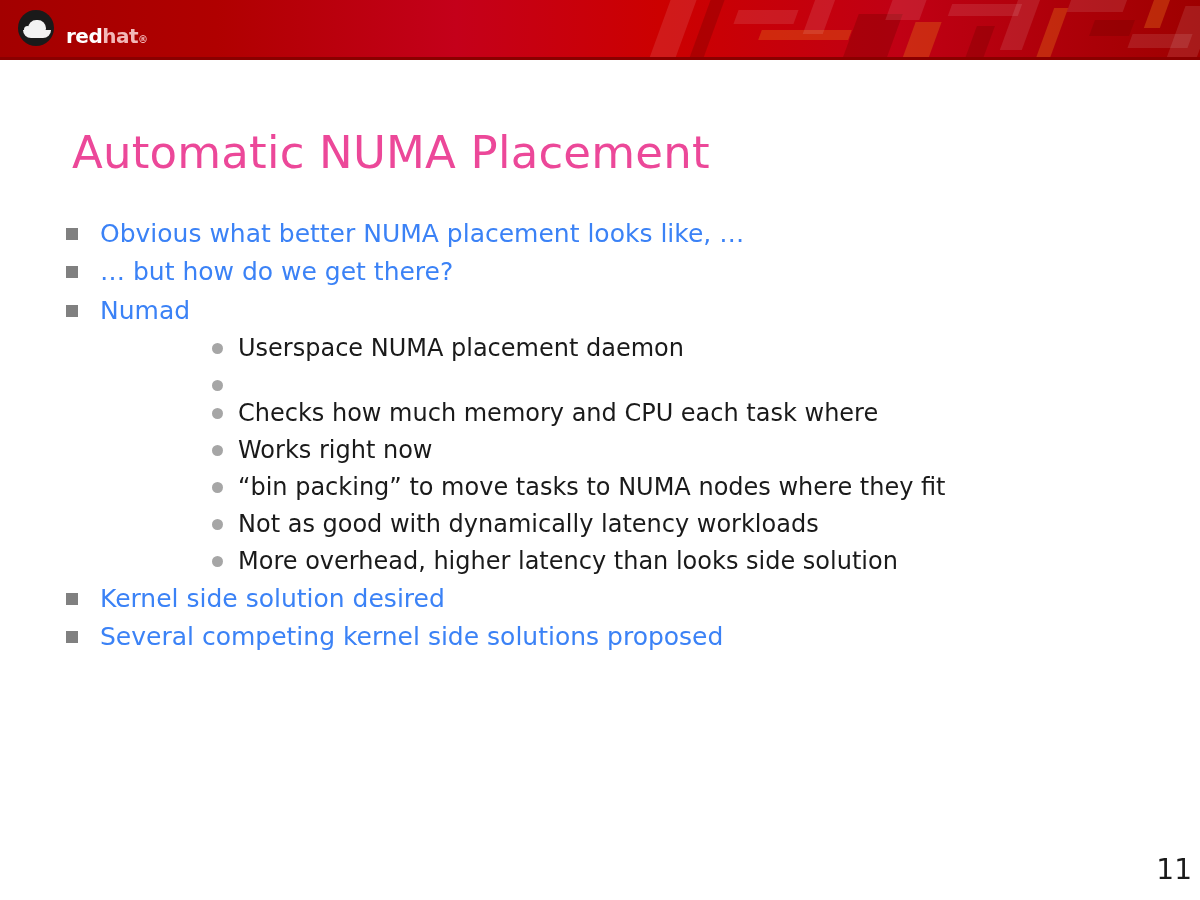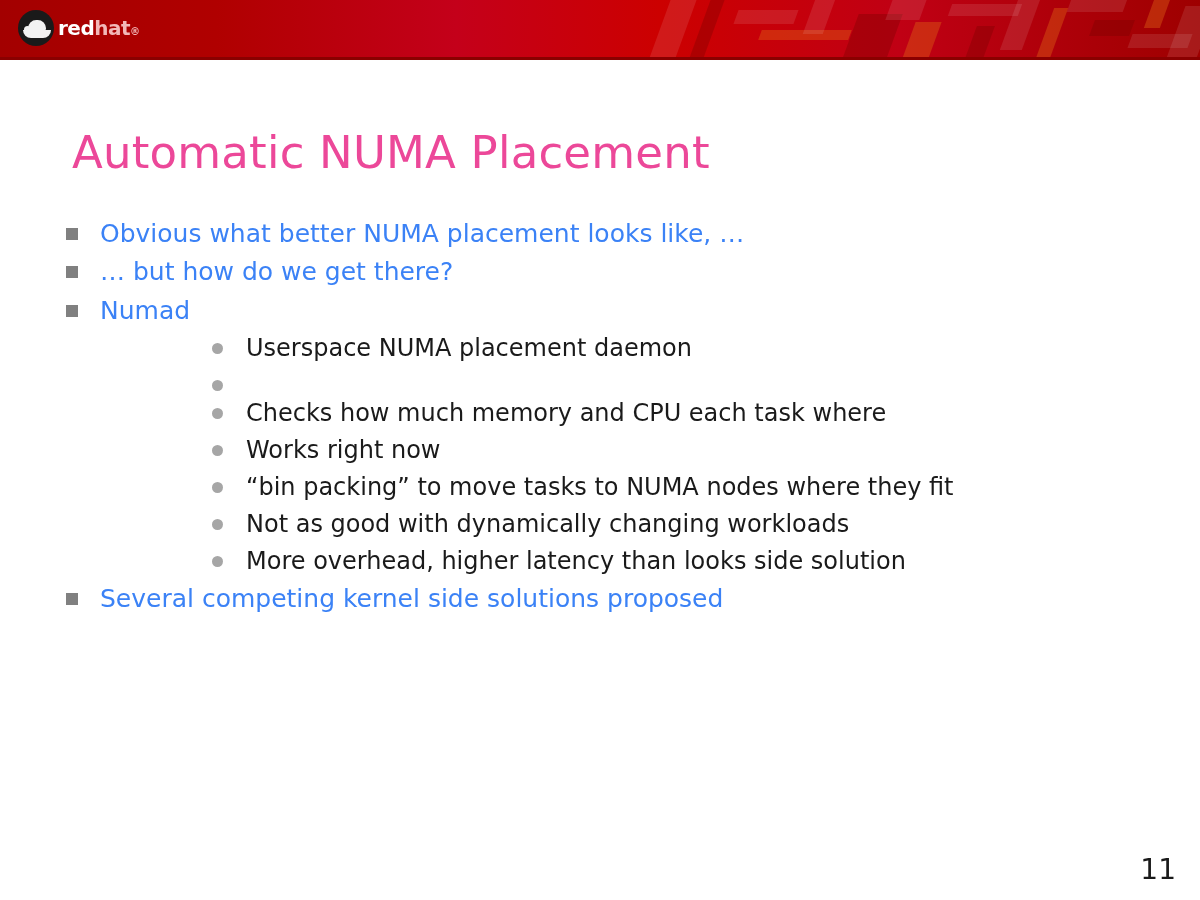--- a/index.html
+++ b/index.html
@@ -52,21 +52,22 @@
     background: #8a0000;
   }
 
   
   .logo {
     position: absolute;
     left: 18px;
     top: 8px;
     height: 40px;
     display: flex;
-    align-items: center;
+    align-items: flex-end;
+    gap: 8px;
   }
   .logo .hat {
     width: 40px;
     height: 40px;
     position: relative;
   }
   .logo .hat .circle {
     position: absolute;
     left: 0; top: 2px;
     width: 36px; height: 36px;
@@ -151,41 +152,40 @@
   }
 
   .sub-list {
     margin: 4px 0 4px 0;
     padding: 0;
   }
   .l2 {
     display: flex;
     align-items: flex-start;
     margin-bottom: 7px;
-    gap: 8px;
   }
   .l2 .marker {
     width: 11px;
     height: 11px;
     border-radius: 50%;
     background: #a6a6a6;
     margin-left: 146px;
     margin-right: 15px;
     margin-top: 10px;
     flex: 0 0 auto;
   }
   .l2 .text {
     font-size: 24px;
     color: #1a1a1a;
     line-height: 1.25;
   }
 
   .page-number {
     position: absolute;
-    right: 24px;
+    right: 8px;
     bottom: 14px;
     font-size: 28px;
     color: #1a1a1a;
   }
 </style>
 </head>
 <body>
 
 <div class="header">
   <div class="deco">
@@ -254,28 +254,32 @@
     <div class="l2">
       <span class="marker"></span>
       <span class="text">Works right now</span>
     </div>
     <div class="l2">
       <span class="marker"></span>
       <span class="text">“bin packing” to move tasks to NUMA nodes where they fit</span>
     </div>
     <div class="l2">
       <span class="marker"></span>
-      <span class="text">Not as good with dynamically changing workloads</span>
+      <span class="text">Not as good with dynamically latency workloads</span>
     </div>
     <div class="l2">
       <span class="marker"></span>
       <span class="text">More overhead, higher latency than looks side solution</span>
     </div>
   </div>
 
+  <div class="l1">
+    <span class="marker"></span>
+    <span class="text">Kernel side solution desired</span>
+  </div>
 
   <div class="l1">
     <span class="marker"></span>
     <span class="text">Several competing kernel side solutions proposed</span>
   </div>
 
 </div>
 
 <div class="page-number">11</div>
 

